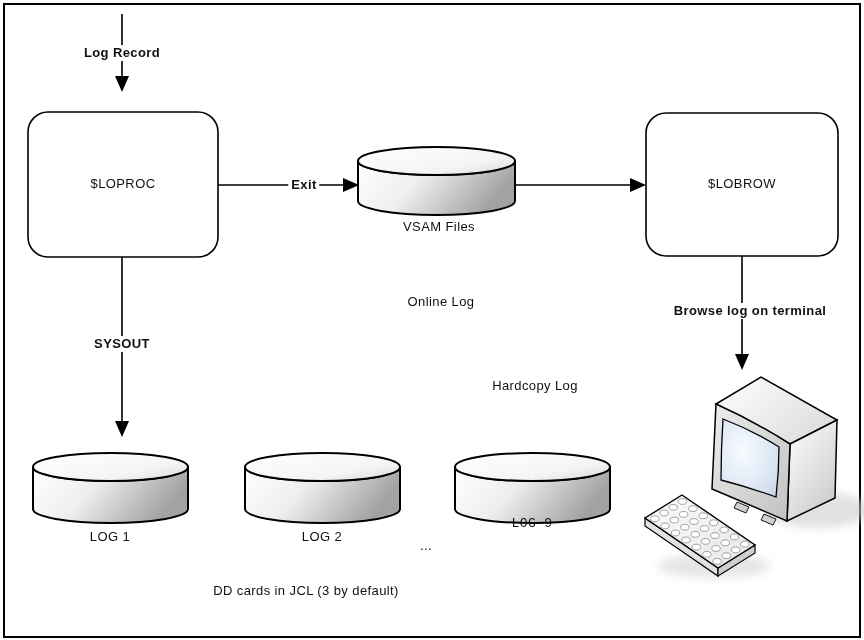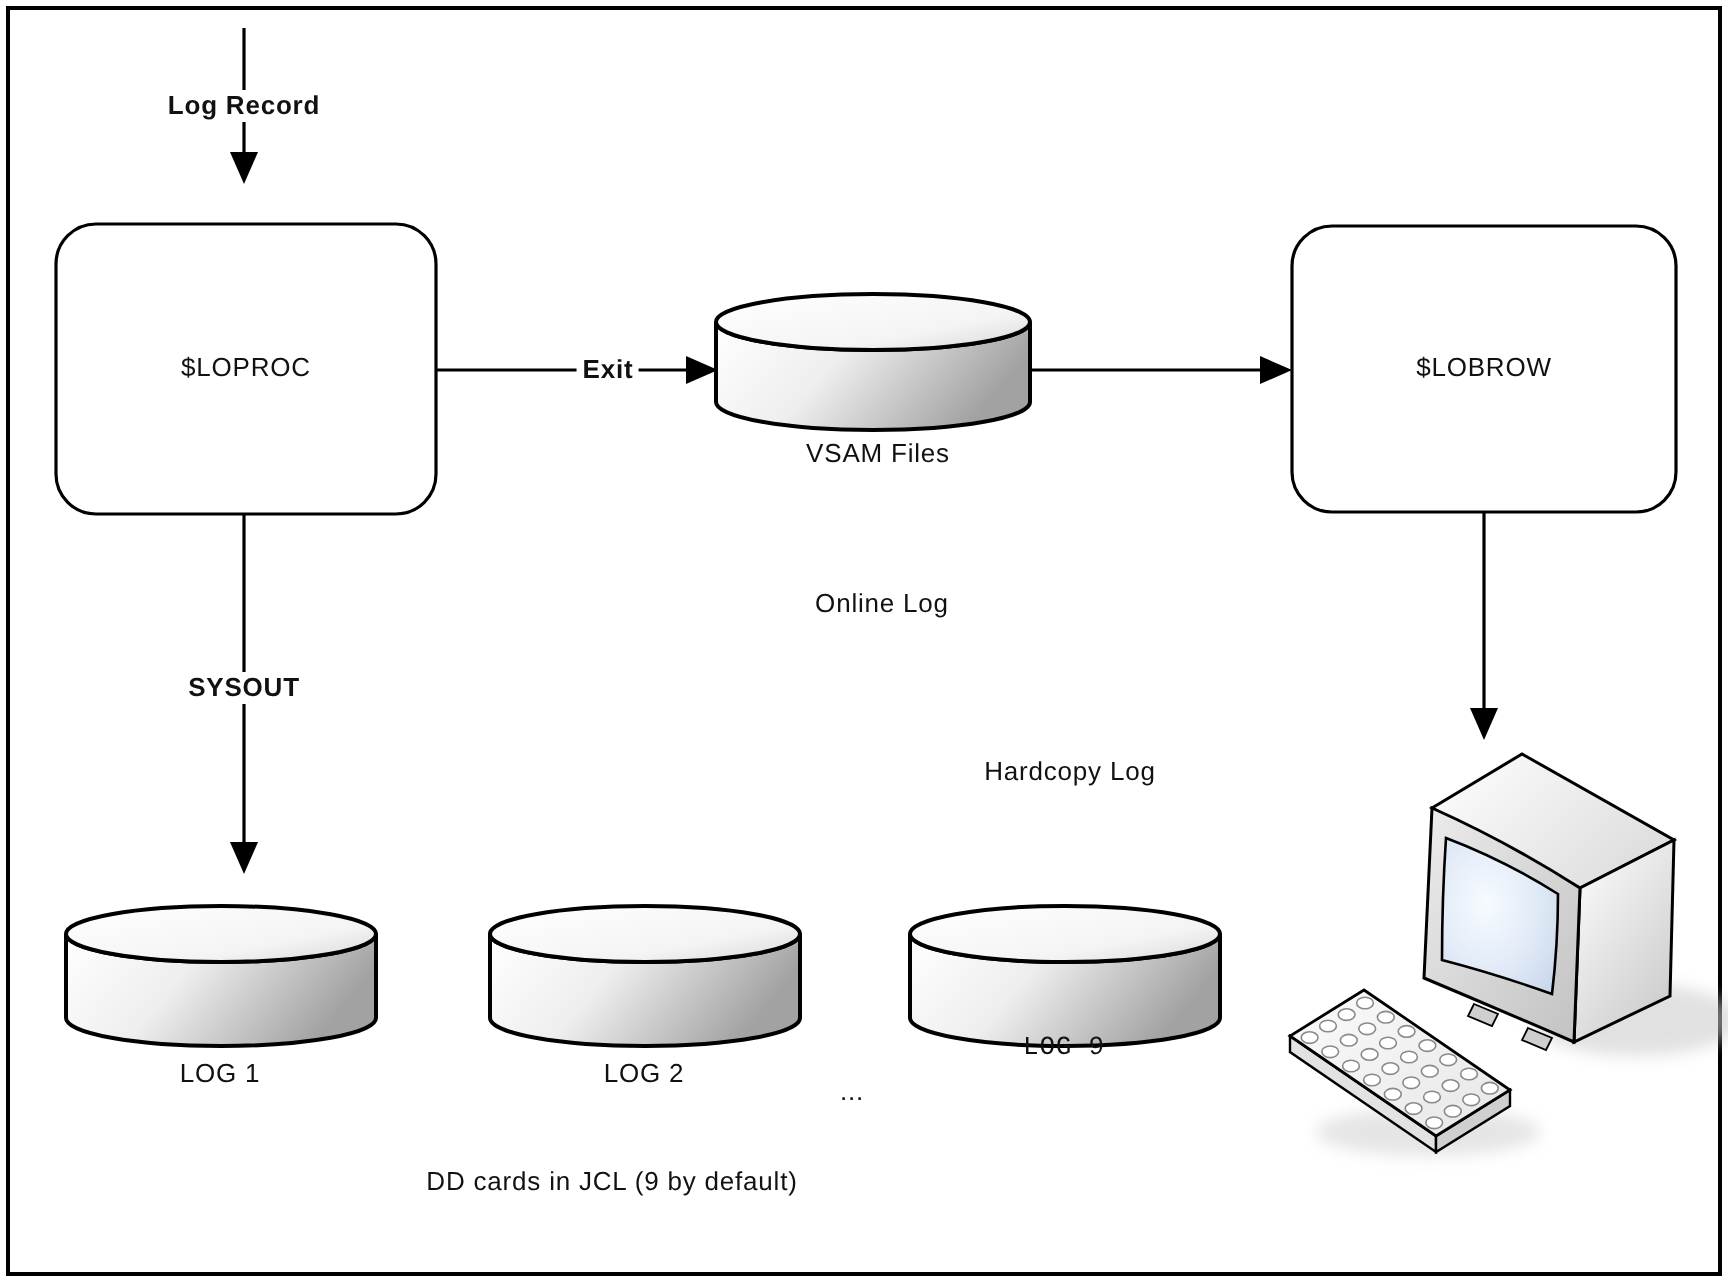--- a/index.html
+++ b/index.html
@@ -176,28 +176,29 @@
   <span class="lbl" style="left:123px;top:176px;">$LOPROC</span>
 
   <span class="lbl on-line" style="left:304px;top:177px;">Exit</span>
 
   <span class="lbl" style="left:439px;top:219px;text-align:right;">VSAM Files</span>
 
   <span class="lbl" style="left:742px;top:176px;text-align:center;">$LOBROW</span>
 
   <span class="lbl" style="left:441px;top:294px;">Online Log</span>
 
+  <span class="lbl on-line" style="left:750px;top:303px;">Browse log on terminal</span>
 
   <span class="lbl" style="left:535px;top:378px;">Hardcopy Log</span>
 
   <span class="lbl on-line" style="left:122px;top:336px;">SYSOUT</span>
 
   <span class="lbl" style="left:110px;top:529px;">LOG 1</span>
 
   <span class="lbl" style="left:322px;top:529px;">LOG 2</span>
 
   <span class="lbl" style="left:426px;top:538px;">...</span>
 
   <span class="lbl" style="left:532px;top:516px;font-family:Liberation Mono, monospace;">LOG 9</span>
 
-  <span class="lbl" style="left:306px;top:583px;">DD cards in JCL (9 by default)</span>
+  <span class="lbl" style="left:306px;top:583px;">DD cards in JCL (3 by default)</span>
 
 </div>
 
 </body></html>

